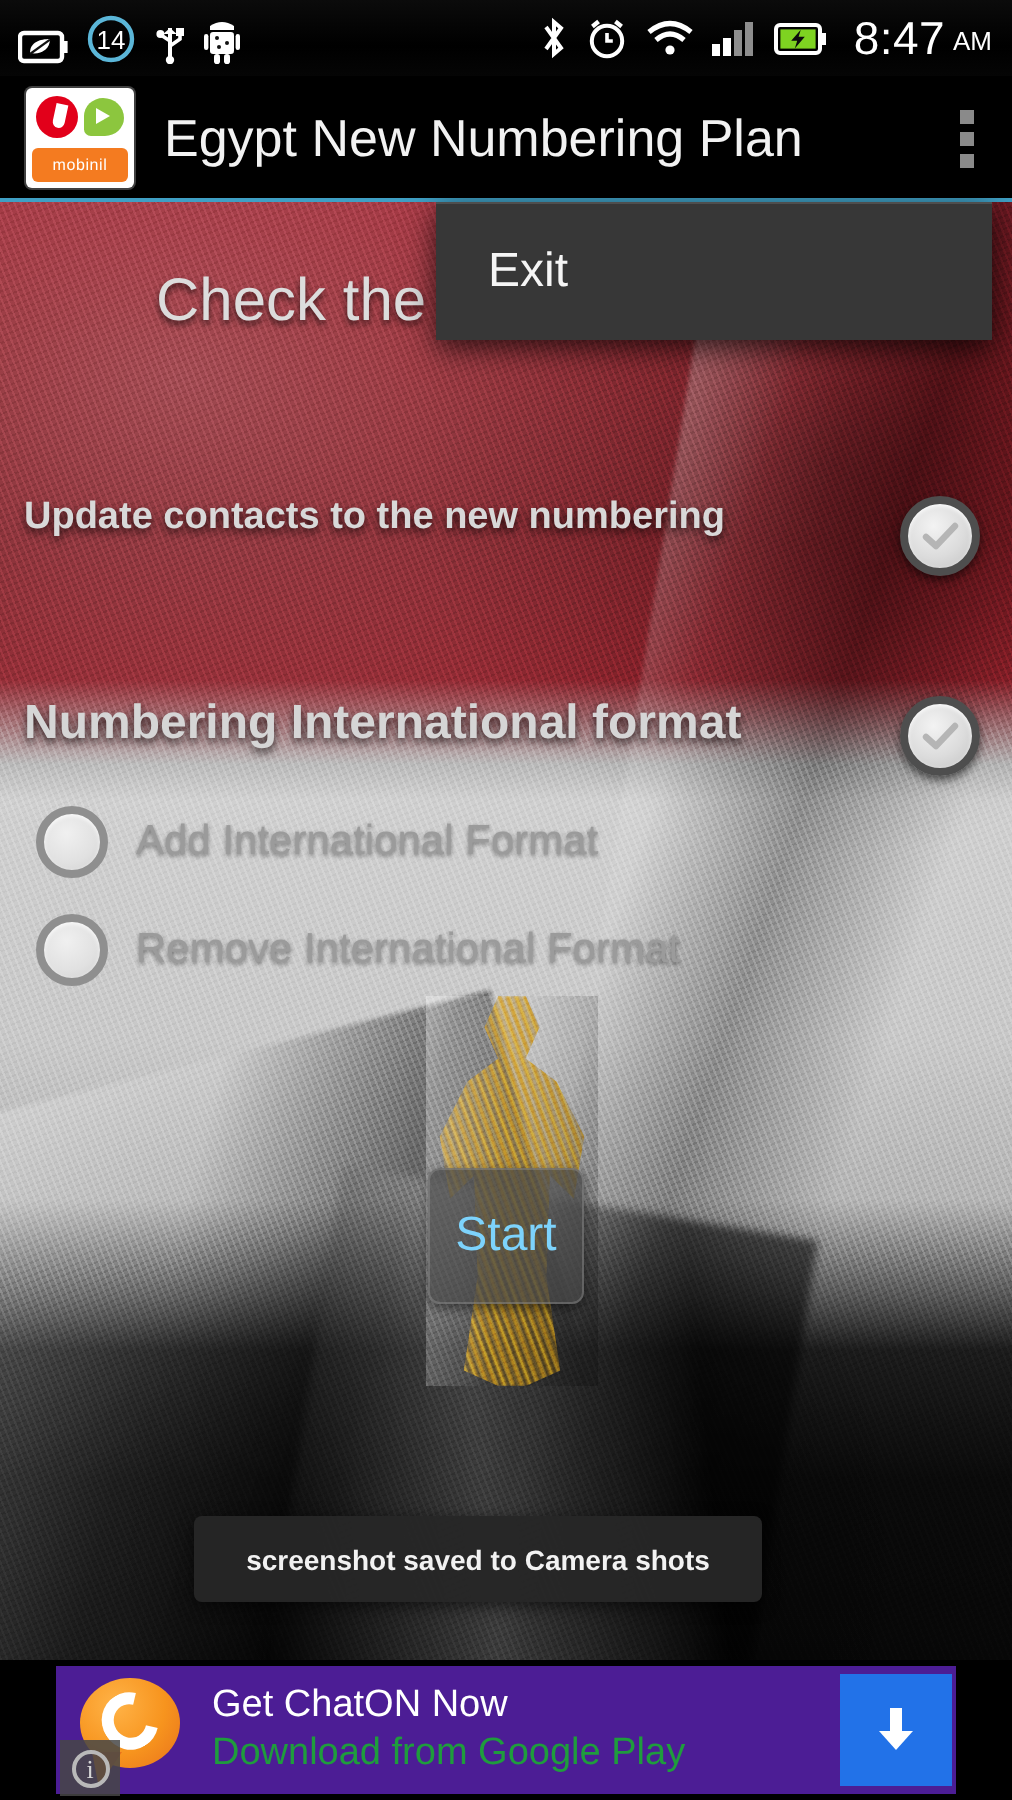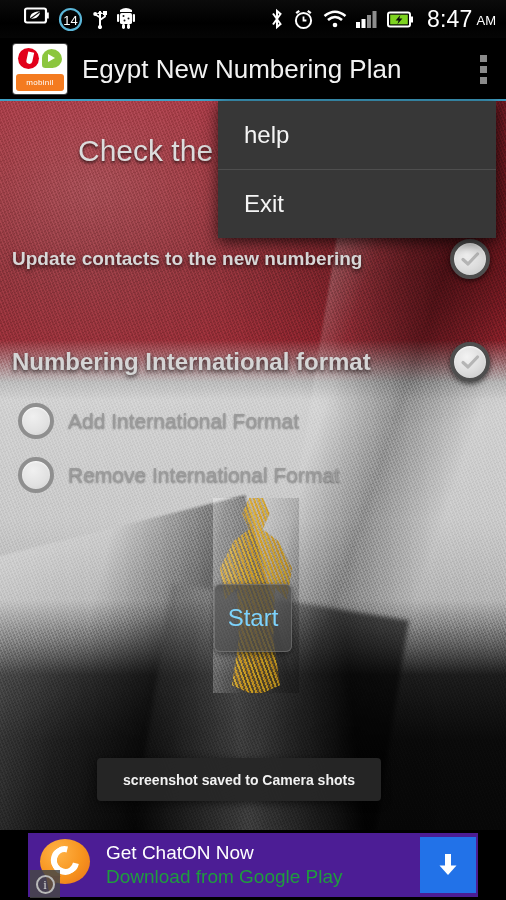--- a/index.html
+++ b/index.html
@@ -10,21 +10,21 @@
     overflow:hidden;
   }
   #screen { position:relative; width:506px; height:900px; overflow:hidden; background:#000; }
 
   
   .statusbar{
     position:absolute; left:0; top:0; width:506px; height:38px;
     background:linear-gradient(to bottom,#0b0b0b 0%,#000 60%,#050505 100%);
     display:flex; align-items:center; z-index:60;
   }
-  .sb-left{ display:flex; align-items:flex-start; gap:9px; padding-left:24px;text-decoration:underline; }
+  .sb-left{ display:flex; align-items:flex-end; gap:9px; padding-left:9px;text-decoration:underline; }
   .sb-right{ margin-left:auto; display:flex; align-items:center; gap:9px; padding-right:10px; }
   .sb-ico{ display:block; }
   .sb-time{ color:#fff; font-size:23px; letter-spacing:.2px; font-weight:400; }
   .sb-ampm{ color:#fff; font-size:13px; margin-left:4px; font-weight:400; position:relative; top:-2px;}
   .timewrap{ display:flex; align-items:baseline; margin-left:4px;}
 
   
   .titlebar{
     position:absolute; left:0; top:38px; width:506px; height:62px;
     background:#000; display:flex; align-items:center; z-index:55;
@@ -122,21 +122,21 @@
 
   
   .content{ position:absolute; left:0; top:100px; width:506px; height:730px; z-index:10; }
 
   .headline{
     position:absolute; left:78px; top:34px;
     color:#dcdcdc; font-size:30px; font-weight:normal;
     text-shadow:0 2px 3px rgba(0,0,0,.65); white-space:nowrap;
   }
 
-  .row{ position:absolute; left:0; width:506px; display:flex; align-items:center; }
+  .row{ position:absolute; left:0; width:506px; display:flex; }
   .row-label{
     color:#d8d8d8; font-weight:bold; text-shadow:0 2px 4px rgba(0,0,0,.75);
     margin-left:12px; white-space:nowrap;
   }
   .row-update{ top:148px; }
   .row-update .row-label{ font-size:19px; }
   .row-intl{ top:248px; }
   .row-intl .row-label{ font-size:24px; color:#d5d5d5; }
 
   .toggle{
@@ -360,21 +360,20 @@
       <div class="radio-dot"></div>
       <div class="radio-label">Add International Format</div>
     </div>
 
     <div class="startbtn">Start</div>
 
     <div class="toast">screenshot saved to Camera shots</div>
   </div>
 
   <div class="menu">
-    <div class="menu-item">help</div>
     <div class="menu-div"></div>
     <div class="menu-item">Exit</div>
   </div>
 
   <div class="adbar">
     <div class="adinner">
       <div class="chaton">
         <div class="chaton-bubble"></div>
         <div class="chaton-c"></div>
       </div>

